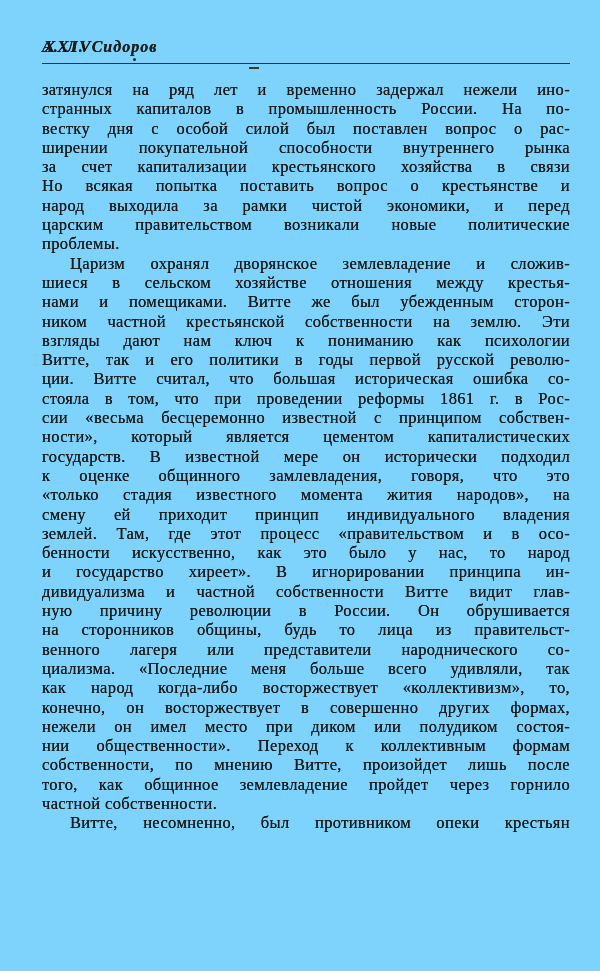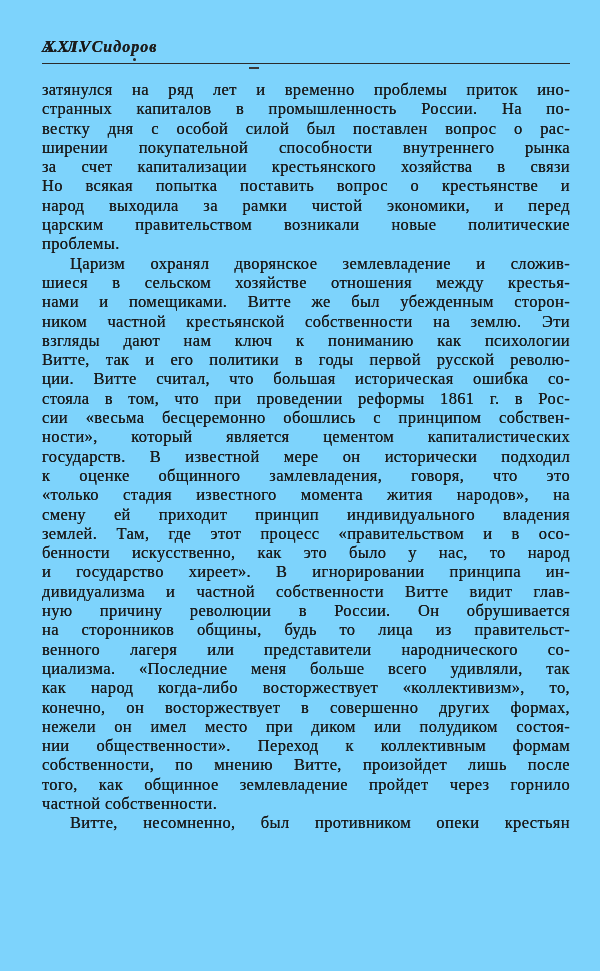--- a/index.html
+++ b/index.html
@@ -106,38 +106,38 @@
   <div class="running-head">
     <span class="page-number">XXIV</span>
     <span class="author-name">А. Л. Сидоров</span>
   </div>
 
   <div class="dot-artifact"></div>
   <div class="head-rule"></div>
   <div class="dash-artifact"></div>
 
   <div class="body-text">
-      <div class="line">затянулся на ряд лет и временно проблемы приток ино-</div>
+      <div class="line">затянулся на ряд лет и временно задержал нежели ино-</div>
       <div class="line">странных капиталов в промышленность России. На по-</div>
       <div class="line">вестку дня с особой силой был поставлен вопрос о рас-</div>
       <div class="line">ширении покупательной способности внутреннего рынка</div>
       <div class="line">за счет капитализации крестьянского хозяйства в связи</div>
       <div class="line">Но всякая попытка поставить вопрос о крестьянстве и</div>
       <div class="line">народ выходила за рамки чистой экономики, и перед</div>
       <div class="line">царским правительством возникали новые политические</div>
       <div class="line flush">проблемы.</div>
       <div class="line indent">Царизм охранял дворянское землевладение и сложив-</div>
       <div class="line">шиеся в сельском хозяйстве отношения между крестья-</div>
       <div class="line">нами и помещиками. Витте же был убежденным сторон-</div>
       <div class="line">ником частной крестьянской собственности на землю. Эти</div>
       <div class="line">взгляды дают нам ключ к пониманию как психологии</div>
       <div class="line">Витте, так и его политики в годы первой русской револю-</div>
       <div class="line">ции. Витте считал, что большая историческая ошибка со-</div>
       <div class="line">стояла в том, что при проведении реформы 1861 г. в Рос-</div>
-      <div class="line">сии «весьма бесцеремонно обошлись с принципом собствен-</div>
+      <div class="line">сии «весьма бесцеремонно известной с принципом собствен-</div>
       <div class="line">ности», который является цементом капиталистических</div>
       <div class="line">государств. В известной мере он исторически подходил</div>
       <div class="line">к оценке общинного замлевладения, говоря, что это</div>
       <div class="line">«только стадия известного момента жития народов», на</div>
       <div class="line">смену ей приходит принцип индивидуального владения</div>
       <div class="line">землей. Там, где этот процесс «правительством и в осо-</div>
       <div class="line">бенности искусственно, как это было у нас, то народ</div>
       <div class="line">и государство хиреет». В игнорировании принципа ин-</div>
       <div class="line">дивидуализма и частной собственности Витте видит глав-</div>
       <div class="line">ную причину революции в России. Он обрушивается</div>

